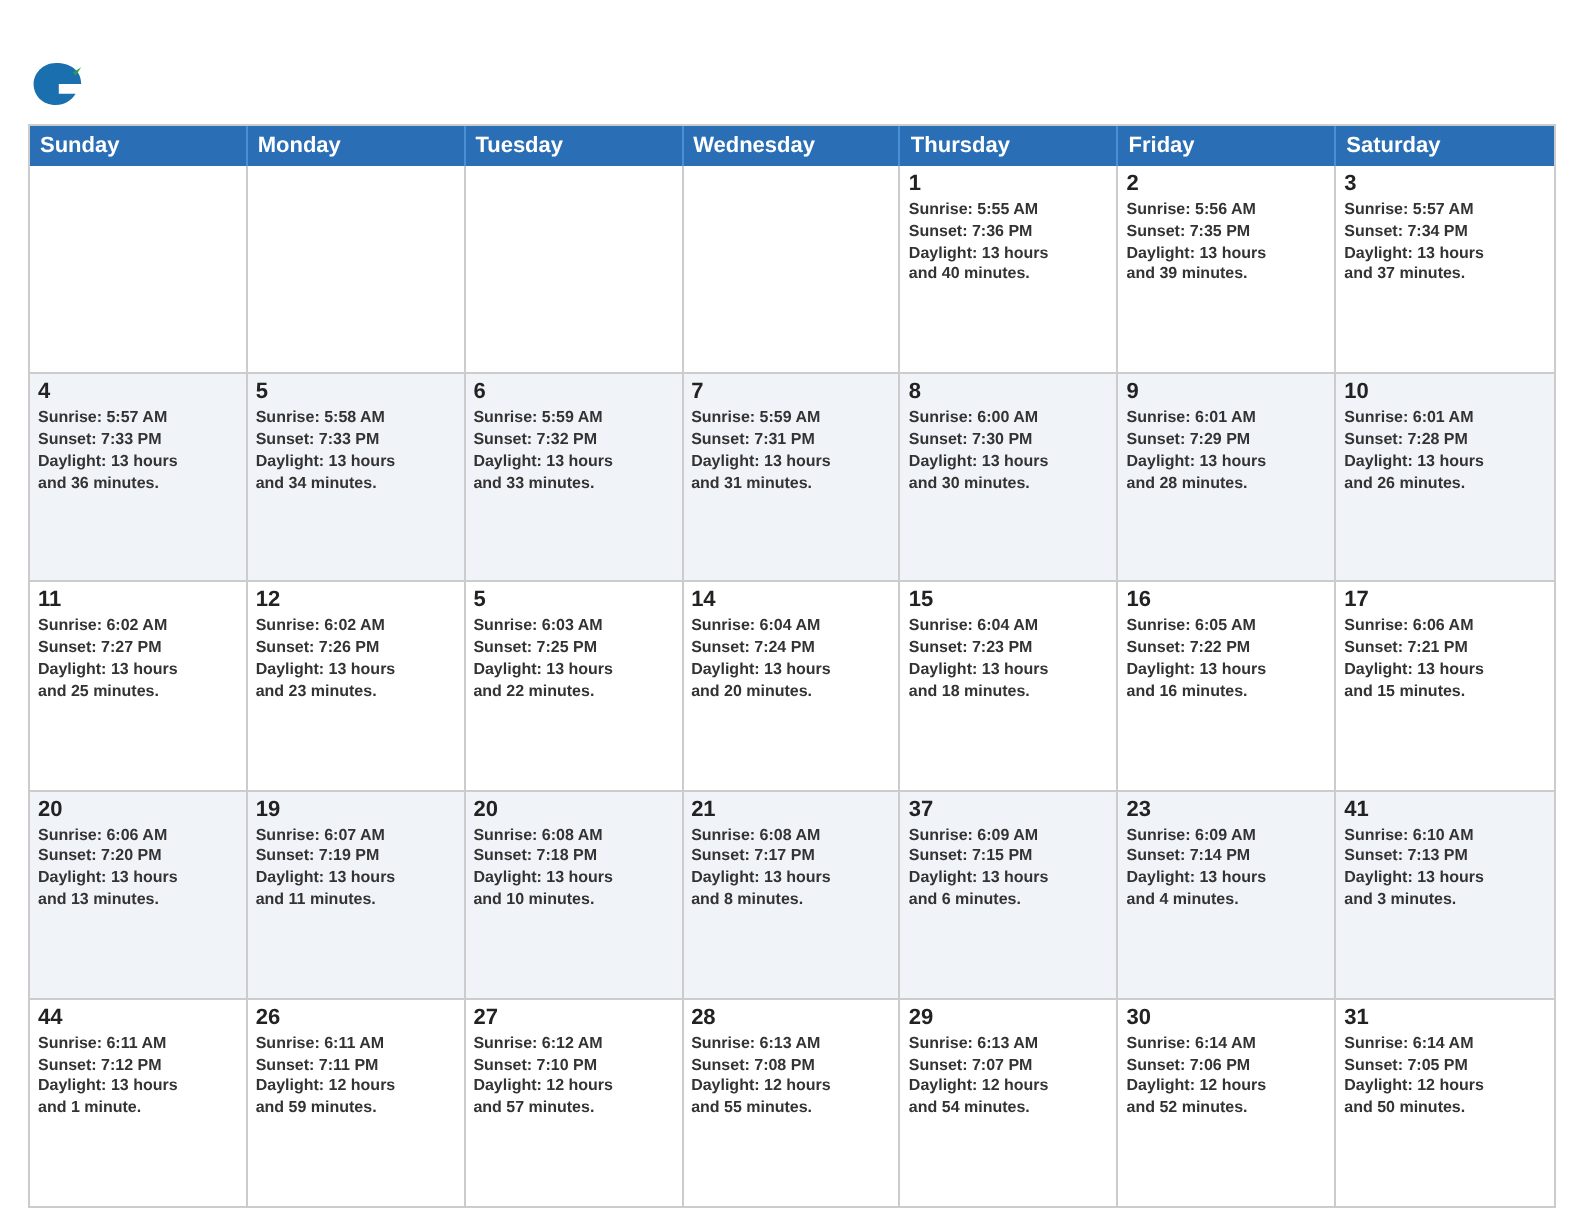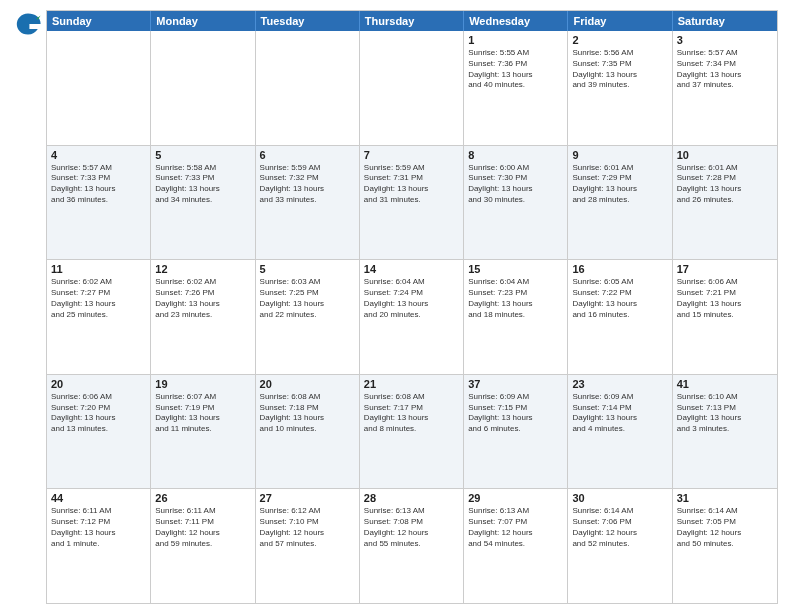--- a/index.html
+++ b/index.html
@@ -6,23 +6,23 @@
     body {
       font-family: Arial, sans-serif;
       background: #fff;
       width: 792px;
       height: 612px;
       overflow: hidden;
     }
     .page {
       width: 792px;
       height: 612px;
-      padding: 10px 14px 8px 14px;
-      display: flex;
-      flex-direction: row;
+      padding: 28px 14px 8px 14px;
+      display: flex;
+      flex-direction: column;
     }
     .header {
       display: flex;
       justify-content: space-between;
       align-items: flex-start;
       margin-bottom: 6px;
     }
     .logo {
       display: flex;
       align-items: center;
@@ -109,20 +109,21 @@
       font-size: 11px;
       font-weight: bold;
       color: #222;
       margin-bottom: 2px;
       display: block;
     }
     .cell-text {
       font-size: 8px;
       line-height: 1.35;
       color: #333;
+      font-weight: bold;
     }
   </style>
 </head>
 <body>
 
 <div class="page">
   <div class="header">
     <div class="logo">
       <svg class="logo-icon" viewBox="0 0 40 40">
         <path d="M20 5 C10 5 4 13 4 20 C4 28 10 35 20 35 C26 35 31 32 34 27 L22 27 L22 20 L38 20 C38 10 30 5 20 5 Z" fill="#1a6faf"></path>
@@ -137,22 +138,22 @@
       <div class="month-year"></div>
       <div class="subtitle"></div>
     </div>
   </div>
 
   <div class="calendar">
     <div class="cal-header-row">
     <div class="cal-header-cell">Sunday</div>
         <div class="cal-header-cell">Monday</div>
         <div class="cal-header-cell">Tuesday</div>
+        <div class="cal-header-cell">Wednesday</div>
         <div class="cal-header-cell">Thursday</div>
-        <div class="cal-header-cell">Wednesday</div>
         <div class="cal-header-cell">Friday</div>
         <div class="cal-header-cell">Saturday</div>
       </div>
     <div class="cal-body">
     <div class="cal-row">
           <div class="cal-cell"></div>
           <div class="cal-cell"></div>
           <div class="cal-cell"></div>
           <div class="cal-cell"></div>
           <div class="cal-cell">

